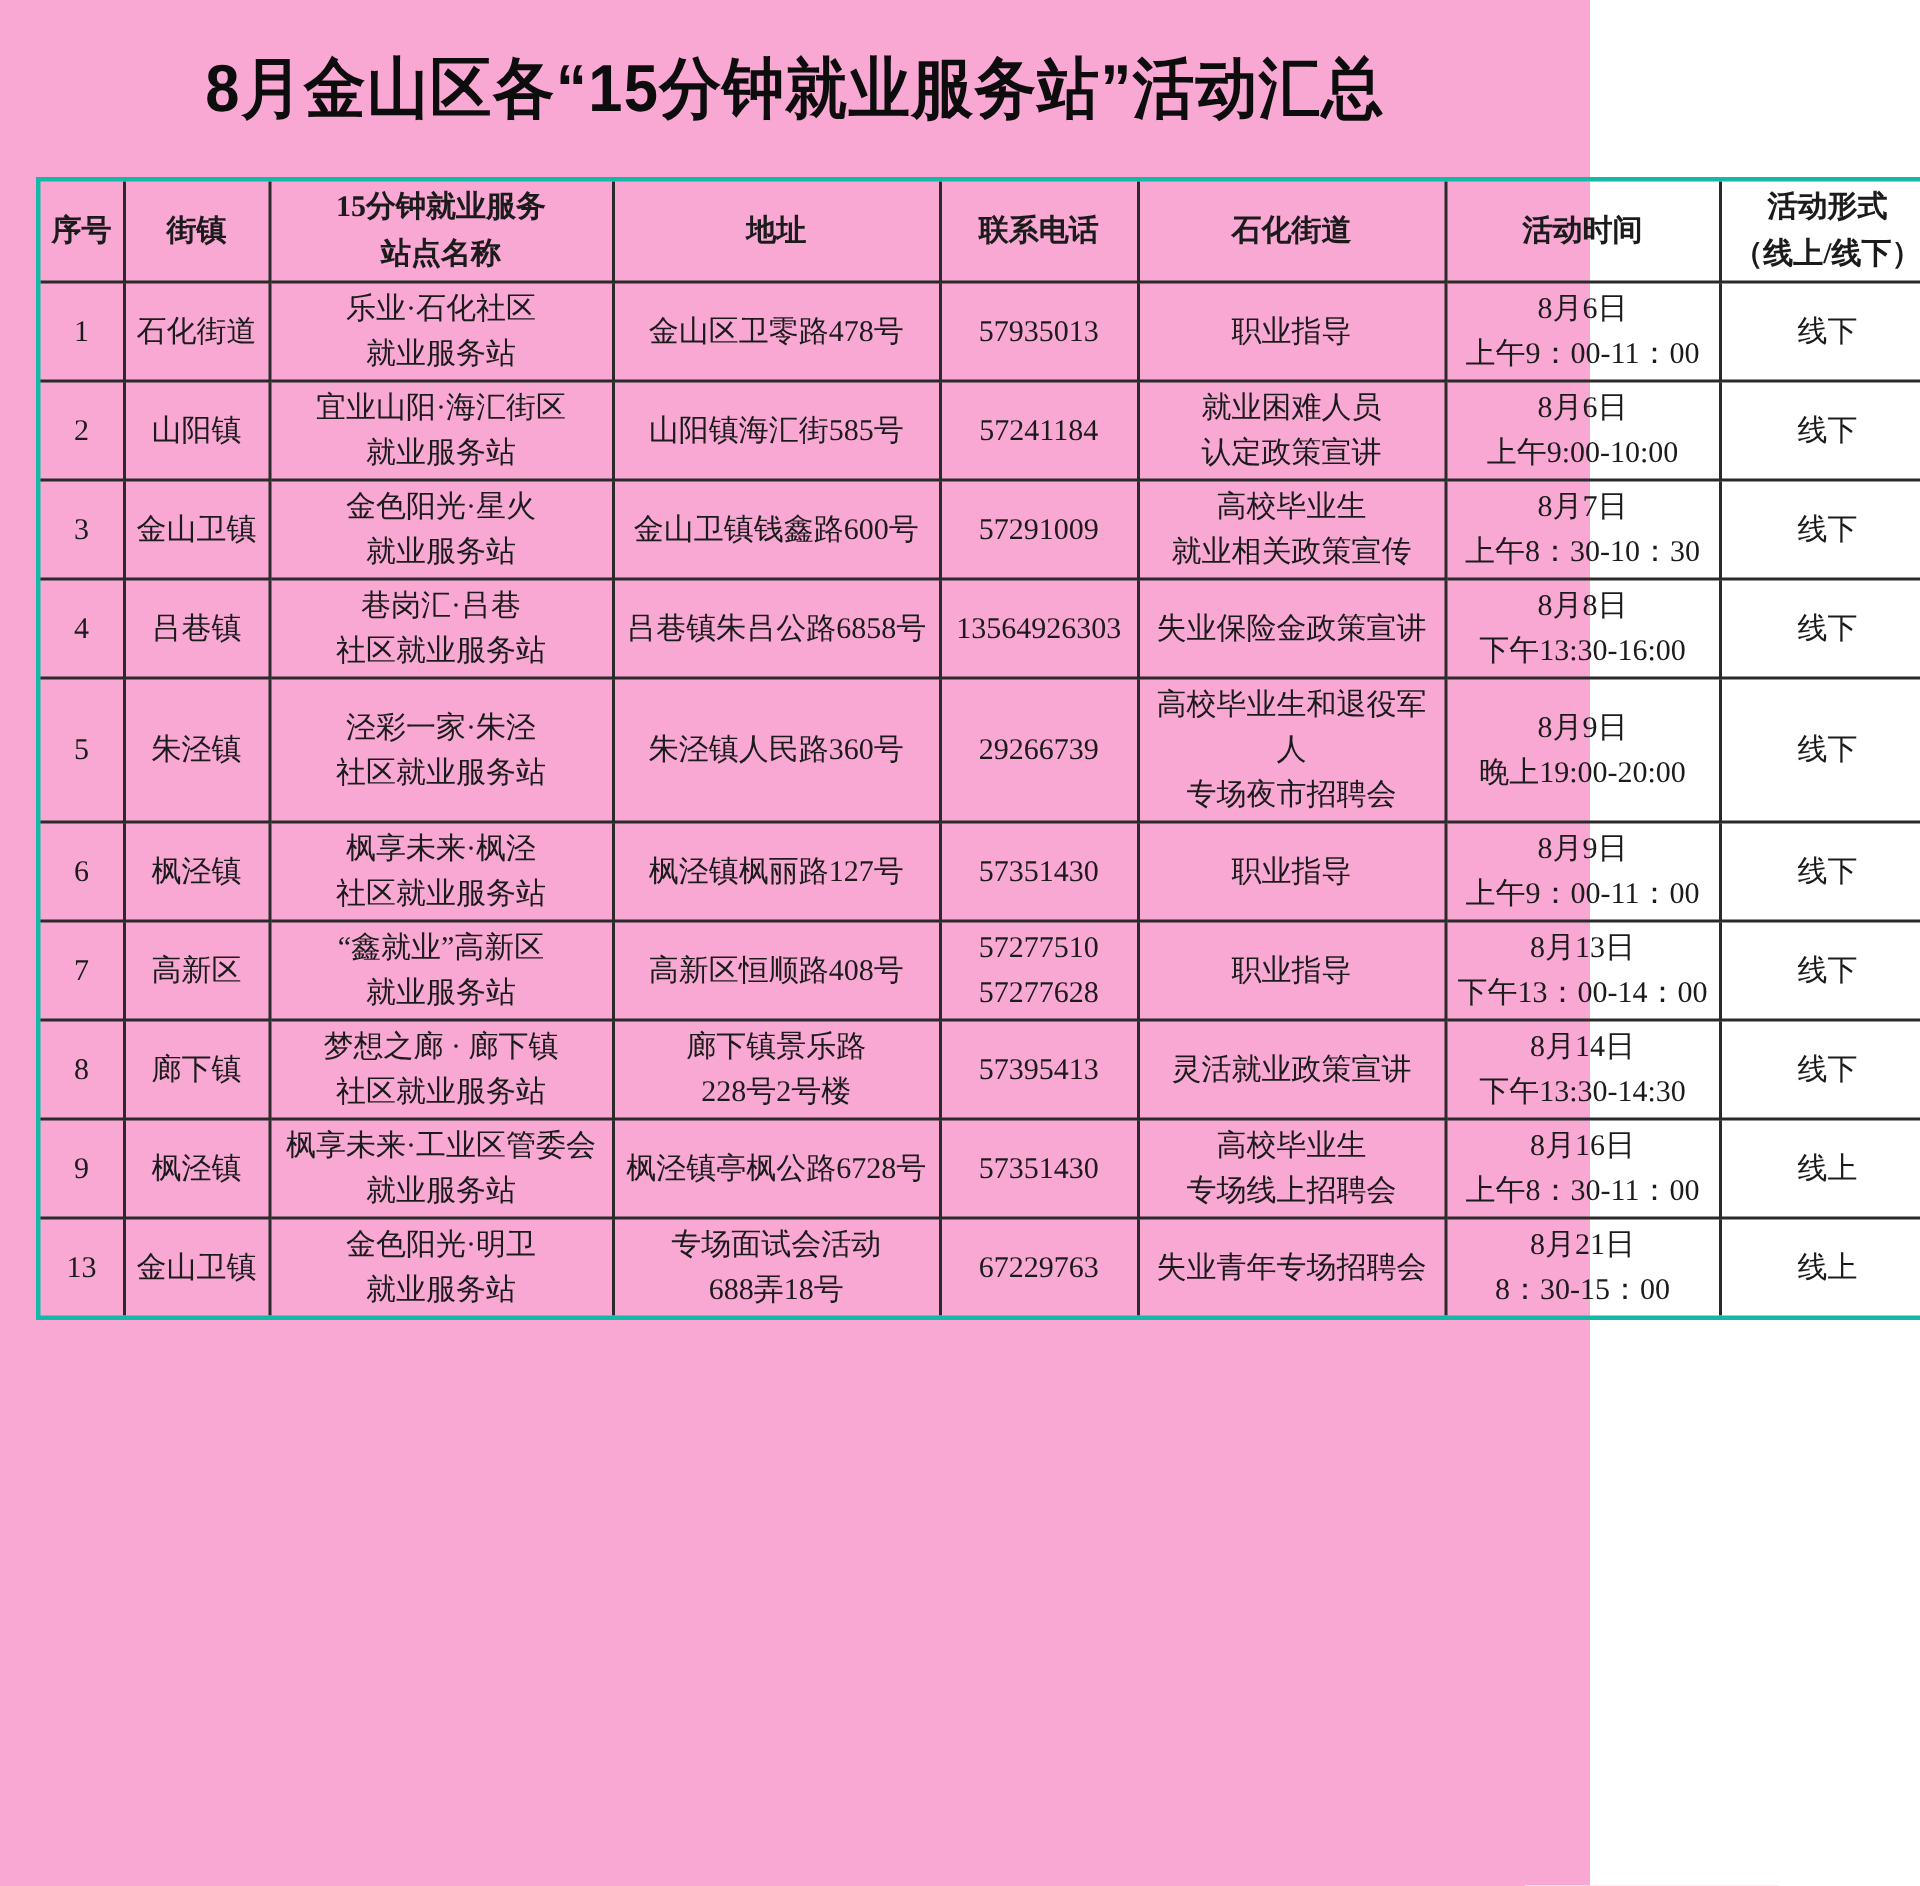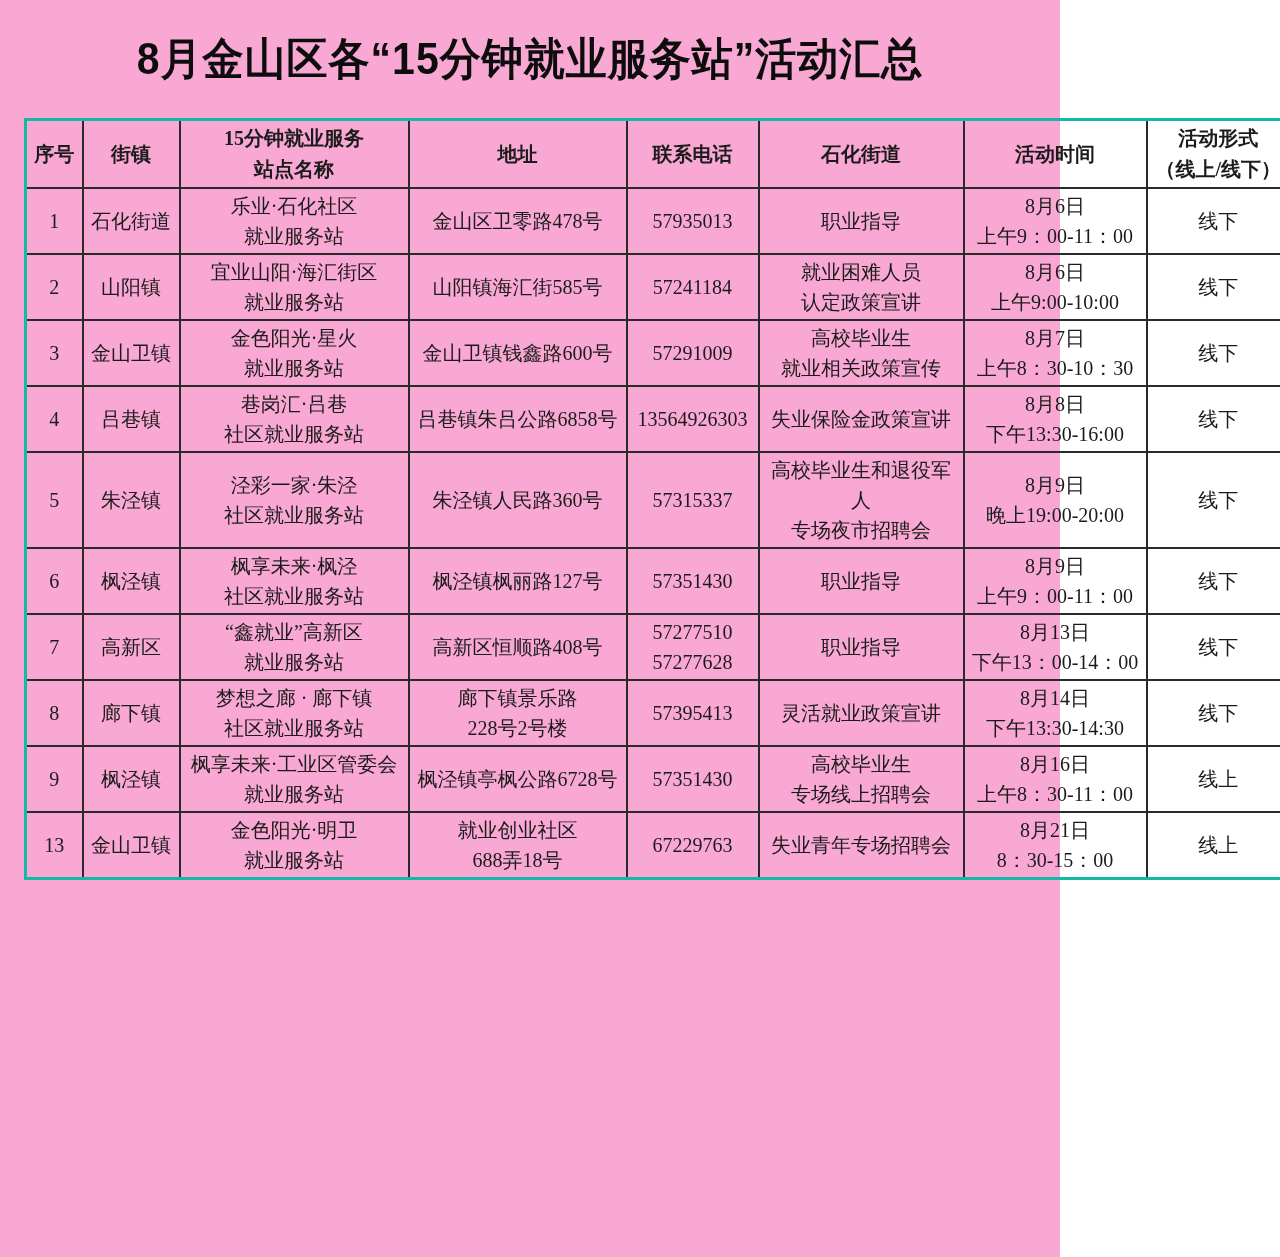--- a/index.html
+++ b/index.html
@@ -154,21 +154,21 @@
           <td>8月8日
 下午13:30-16:00</td>
           <td>线下</td>
         </tr>
         <tr>
           <td>5</td>
           <td>朱泾镇</td>
           <td>泾彩一家·朱泾
 社区就业服务站</td>
           <td>朱泾镇人民路360号</td>
-          <td>57315337</td>
+          <td>29266739</td>
           <td>高校毕业生和退役军人
 专场夜市招聘会</td>
           <td>8月9日
 晚上19:00-20:00</td>
           <td>线下</td>
         </tr>
         <tr>
           <td>6</td>
           <td>枫泾镇</td>
           <td>枫享未来·枫泾
@@ -217,21 +217,21 @@
 专场线上招聘会</td>
           <td>8月16日
 上午8：30-11：00</td>
           <td>线上</td>
         </tr>
         <tr>
           <td>13</td>
           <td>金山卫镇</td>
           <td>金色阳光·明卫
 就业服务站</td>
-          <td>就业创业社区
+          <td>专场面试会活动
 688弄18号</td>
           <td>67229763</td>
           <td>失业青年专场招聘会</td>
           <td>8月21日
 8：30-15：00</td>
           <td>线上</td>
         </tr>
       </tbody>
   </table>
 

